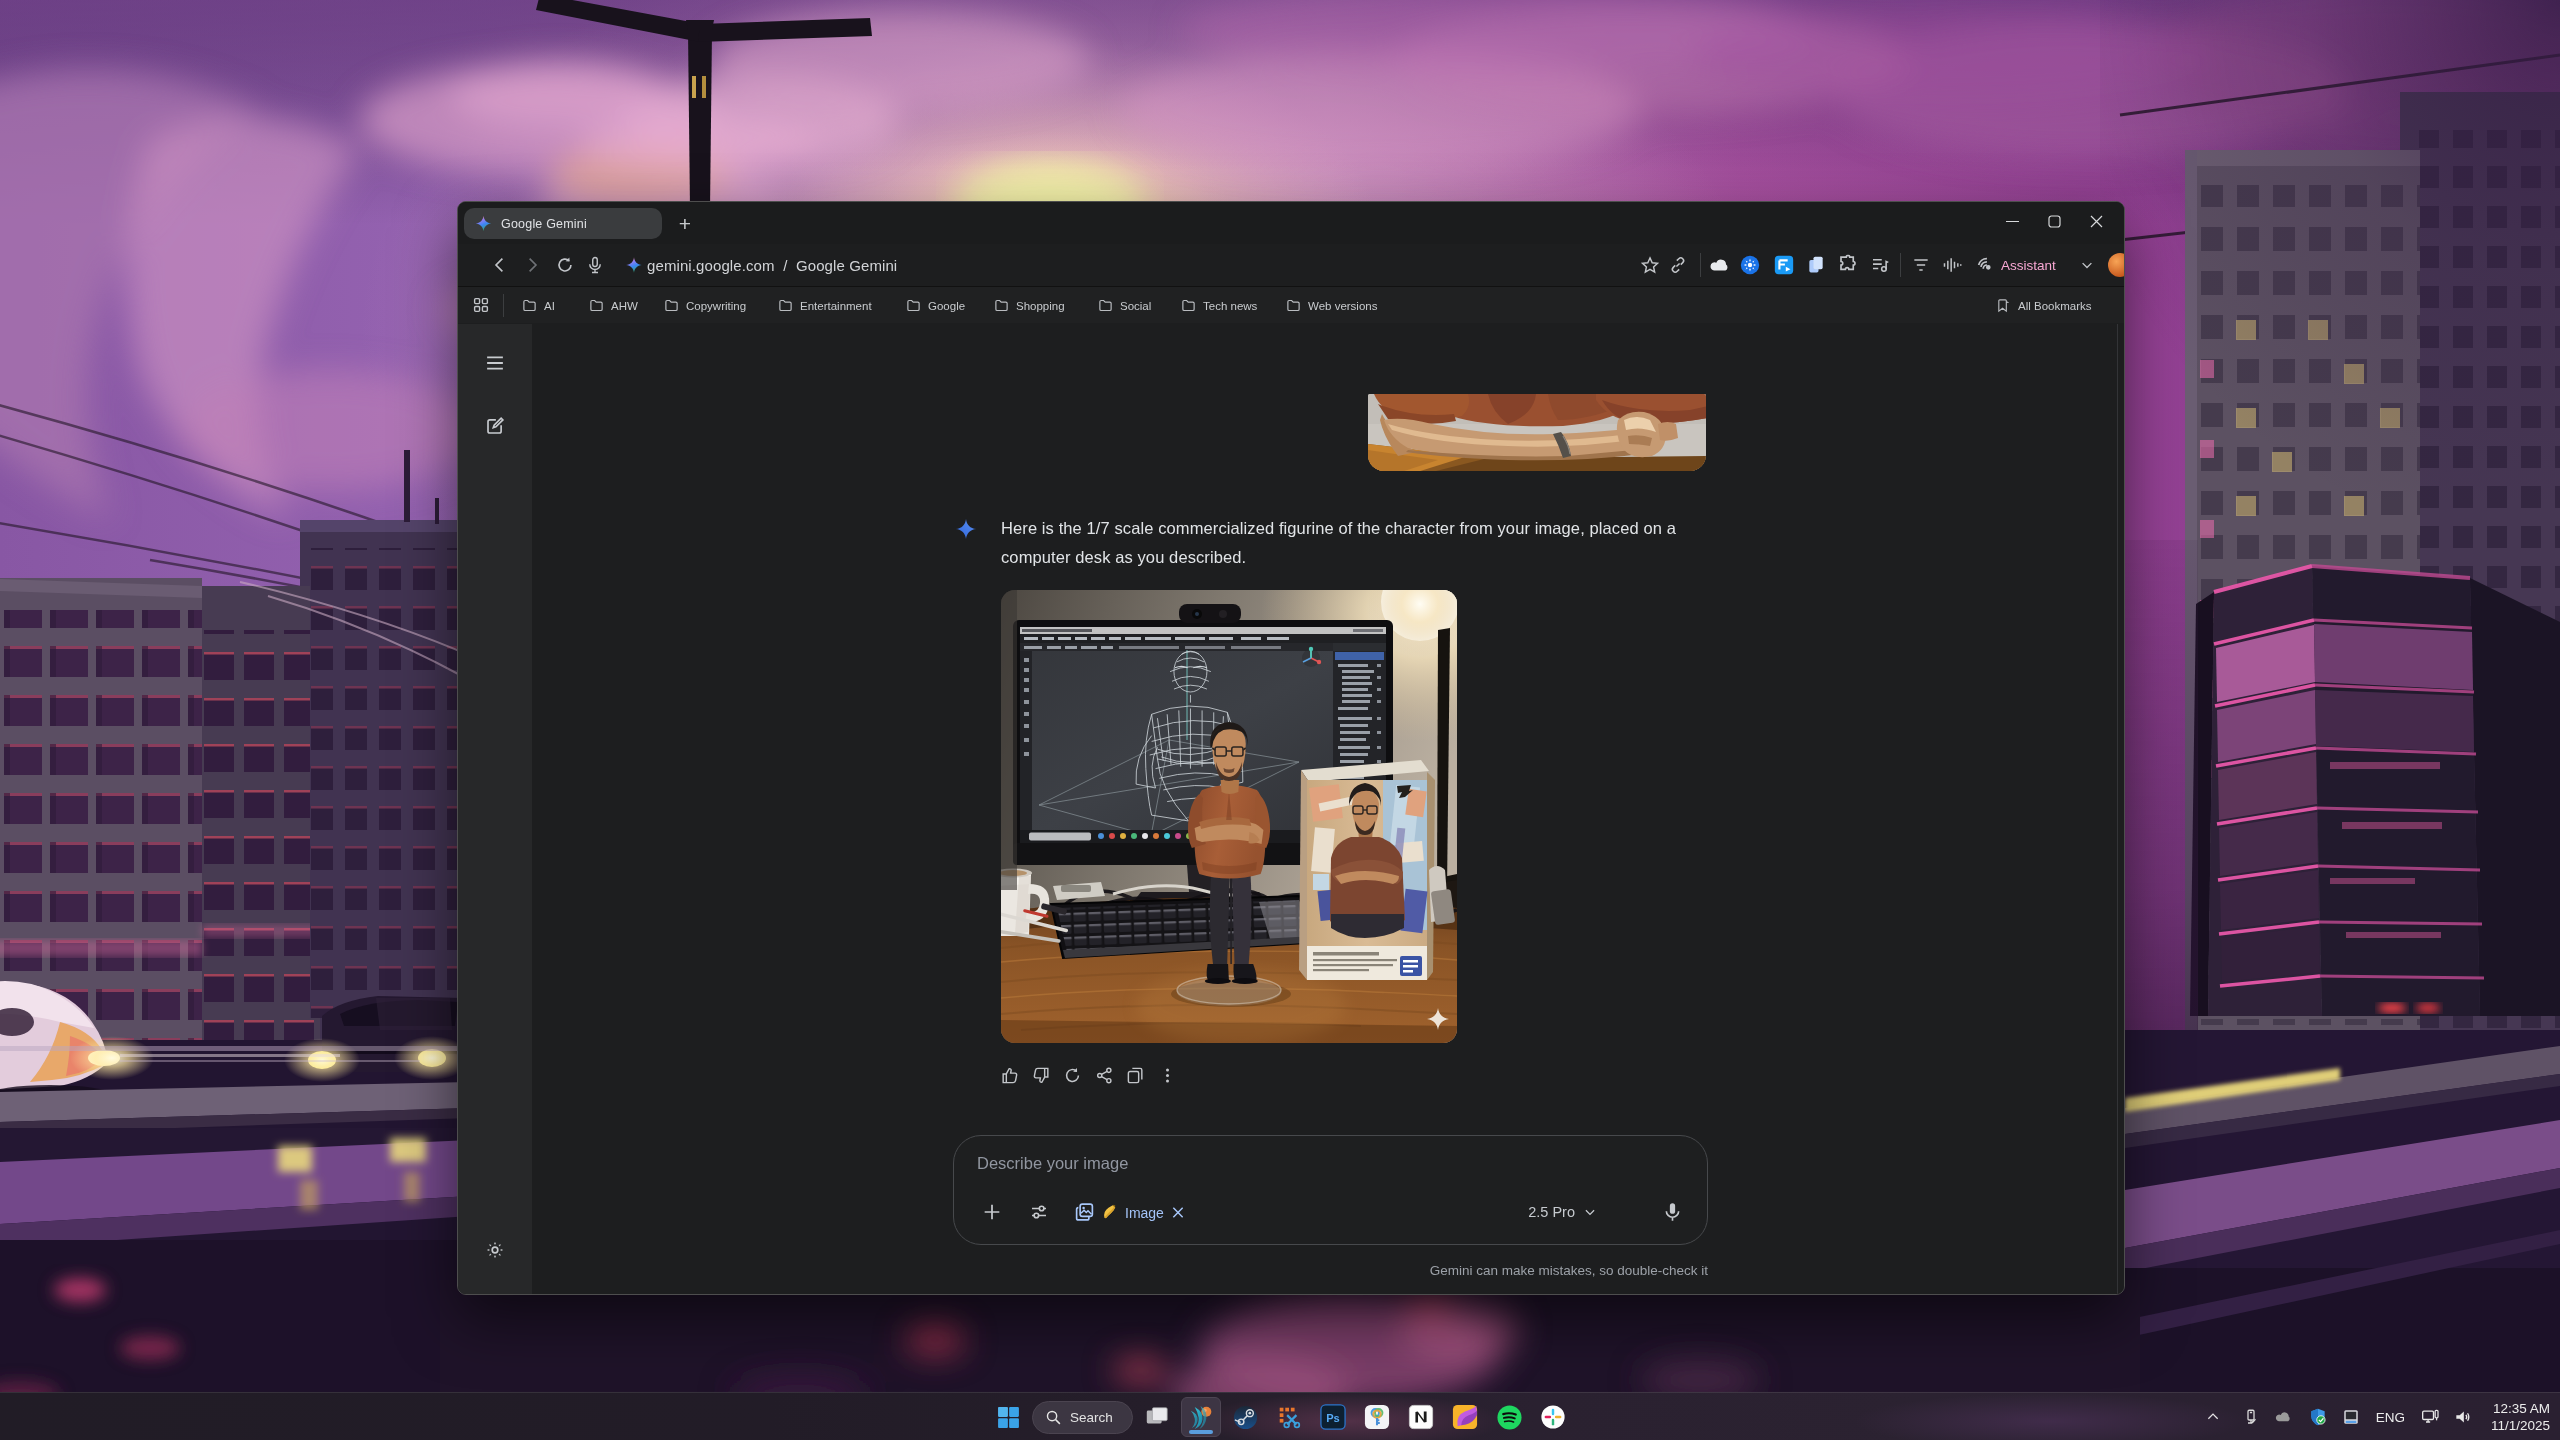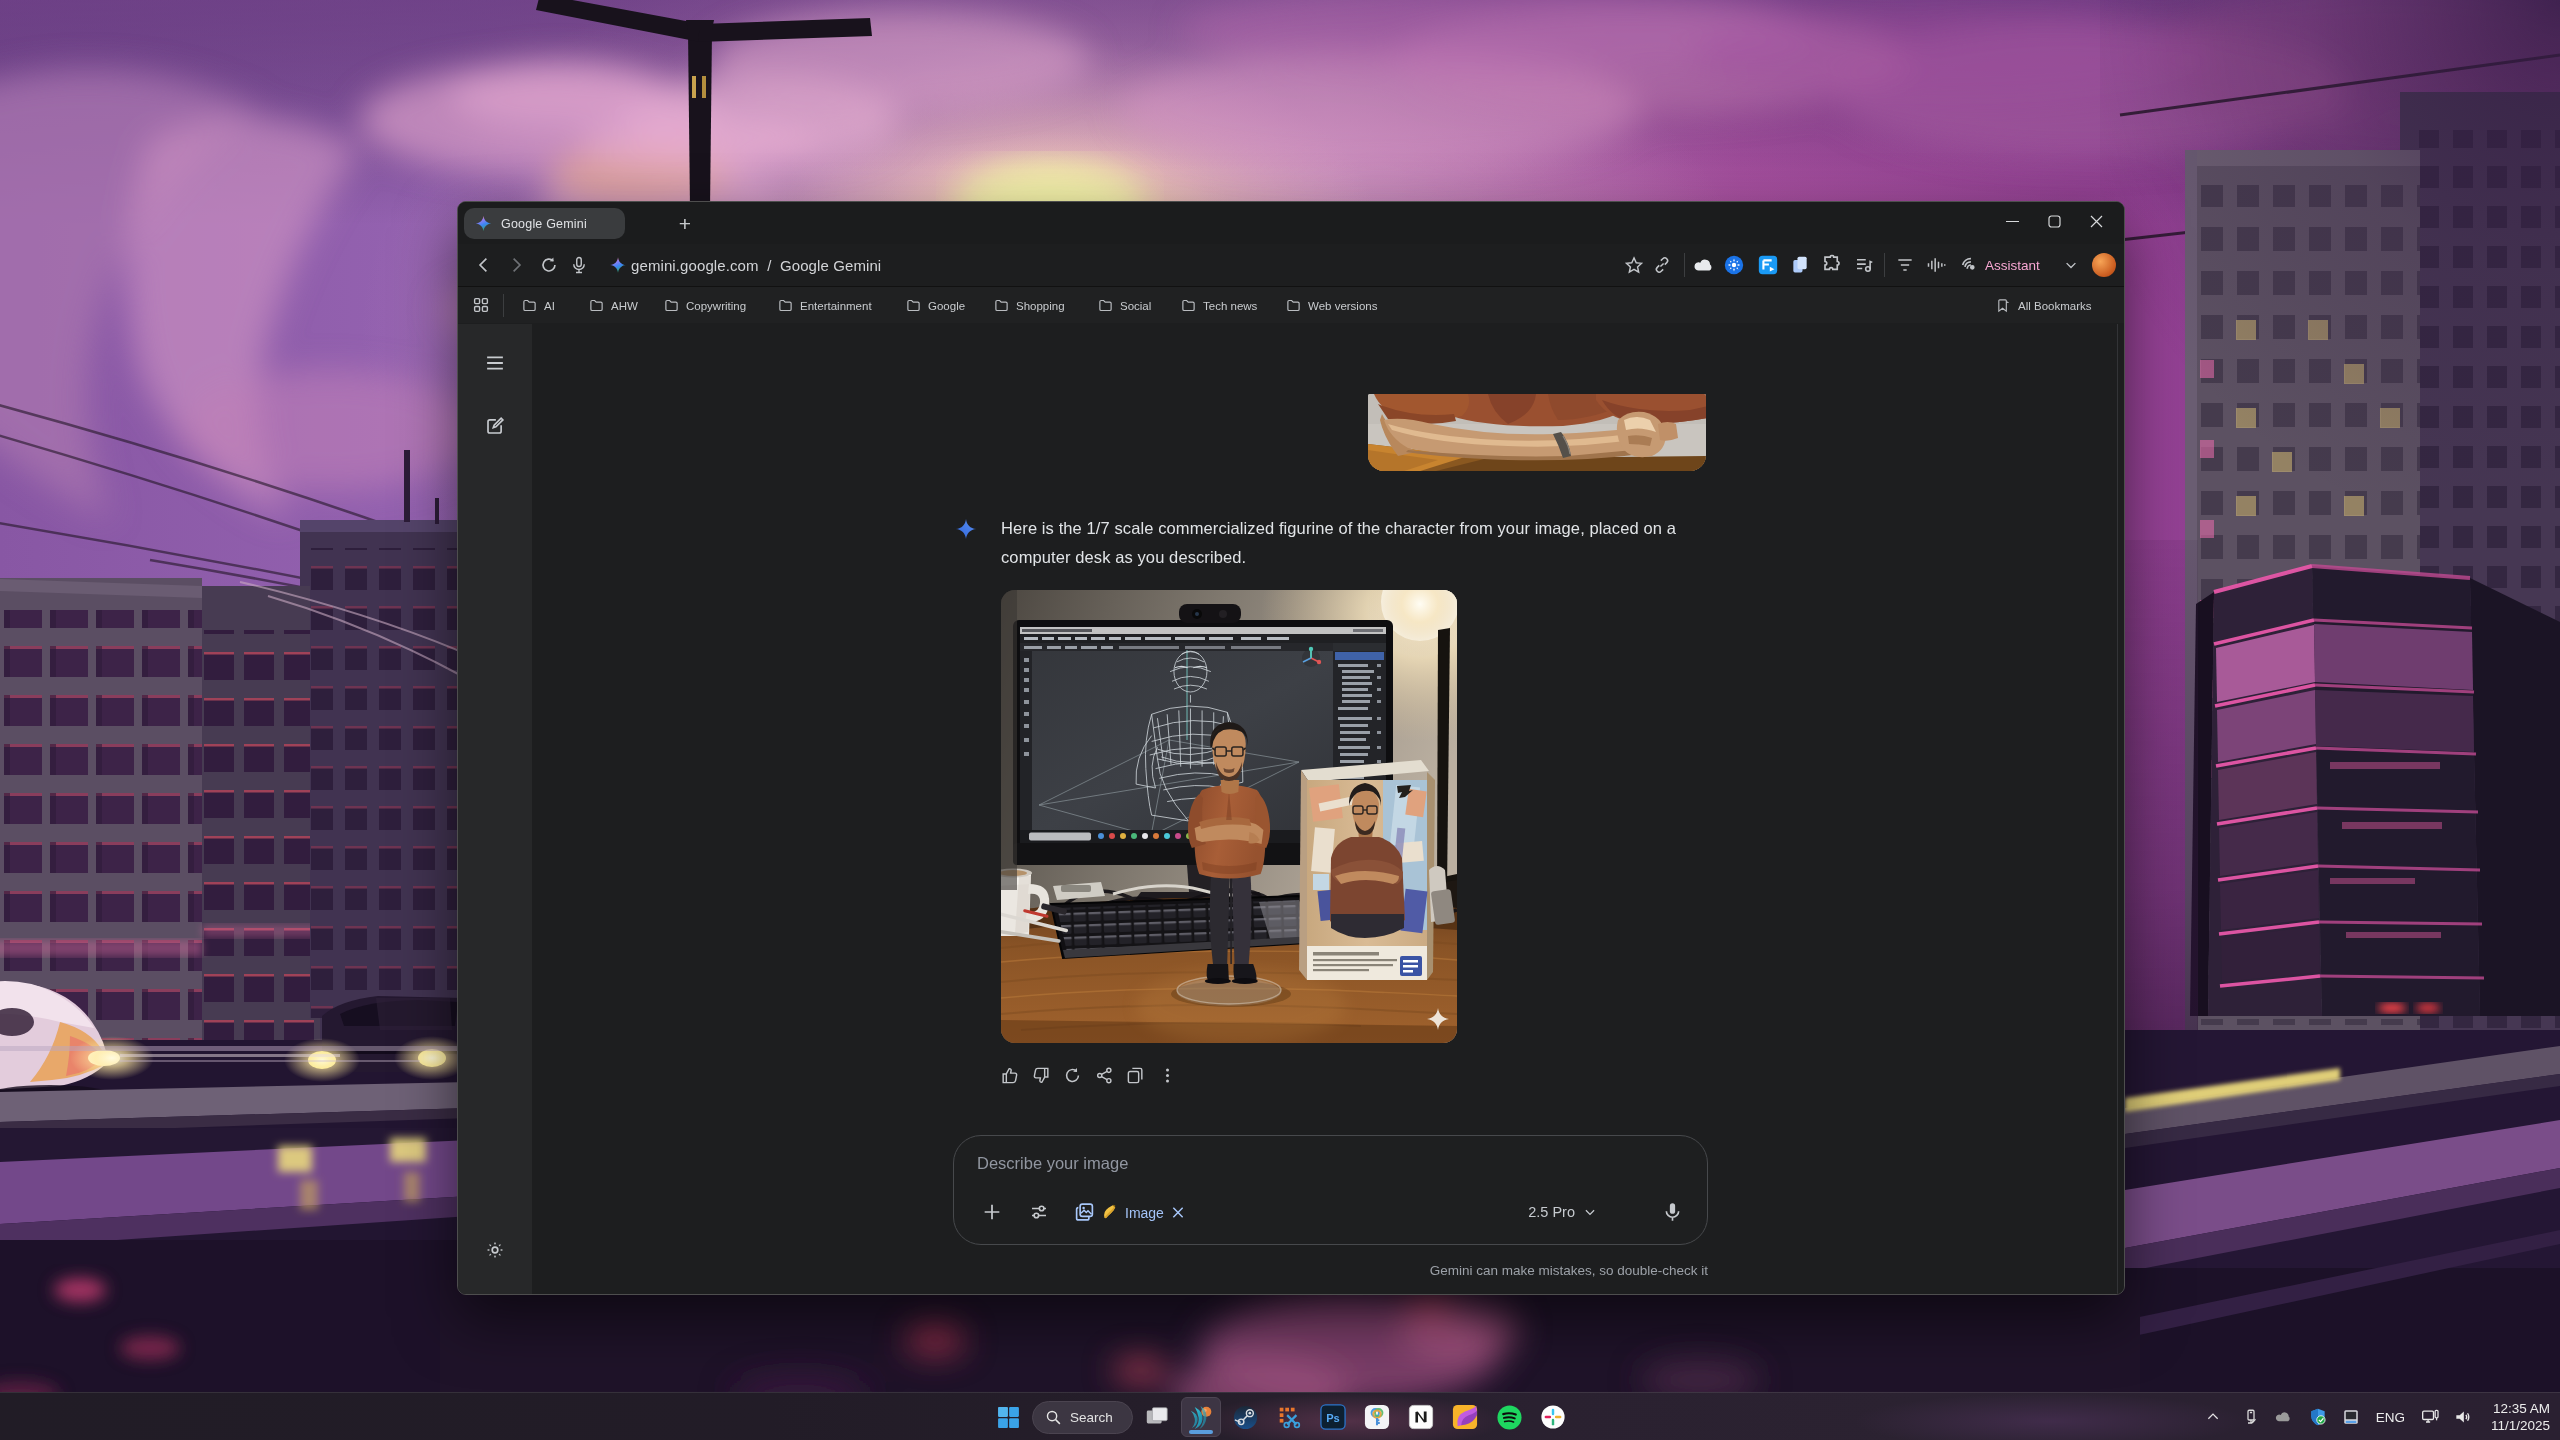--- a/index.html
+++ b/index.html
@@ -4,28 +4,28 @@
 <style>
   * { margin:0; padding:0; box-sizing:border-box; }
   html,body { width:2560px; height:1440px; overflow:hidden; background:#1a1022; font-family:"Liberation Sans", sans-serif; }
   #stage { position:absolute; inset:0; width:2560px; height:1440px; }
   #wallpaper { position:absolute; inset:0; }
   
   #win { position:absolute; left:457px; top:201px; width:1668px; height:1094px;
          background:#1d1e1f; border-radius:9px; border:1px solid #4e4e4e;
          box-shadow:0 24px 60px rgba(0,0,0,0.55); overflow:hidden; }
   #tabstrip { position:relative; height:42px; background:#1b1c1d; }
-  #tab { position:absolute; left:6px; top:6px; width:161px; height:31px; background:#3a3c3e;
+  #tab { position:absolute; left:6px; top:6px; width:198px; height:31px; background:#3a3c3e;
          border-radius:10px; display:flex; align-items:center; padding-left:11px; }
   #tab .tlabel { color:#e0e2e5; font-size:12.5px; margin-left:9px; letter-spacing:0.2px; }
   #newtab { position:absolute; left:213px; top:8px; width:28px; height:28px; color:#c6c9cc; font-size:21px;
             display:flex; align-items:center; justify-content:center; font-weight:400; }
   #wincontrols { position:absolute; right:8px; top:0; height:38px; display:flex; align-items:center; gap:26px; padding-right:12px; }
   #wincontrols .wc { color:#d7d9db; width:16px; height:16px; display:flex; align-items:center; justify-content:center; }
-  #toolbar { position:relative; height:42px; background:#1d1e1f; }
+  #toolbar { position:relative; height:42px; background:#1d1e1f;margin-left:16px; }
   #toolbar svg, #bookmarks svg { display:block; }
   .tbicon { position:absolute; top:50%; transform:translate(-50%,-50%); color:#c2c5c9; }
   #urltext { position:absolute; left:173px; top:0; height:42px; display:flex; align-items:center;
              color:#d2d4d7; font-size:15px; letter-spacing:0.1px; }
   #assistanttext { color:#f9a8d4; font-size:13.5px; }
   #bookmarks { position:relative; height:37px; background:#202122; border-top:1px solid #111;padding-left:36px;  }
   .bmitem { position:absolute; top:0; height:37px; display:flex; align-items:center; gap:7px;
             color:#c8cbce; font-size:11.5px; }
   #content { position:absolute; top:122px; left:0; right:0; bottom:0; display:flex; }
   #sidebar { width:74px; background:#272829; position:relative; }

